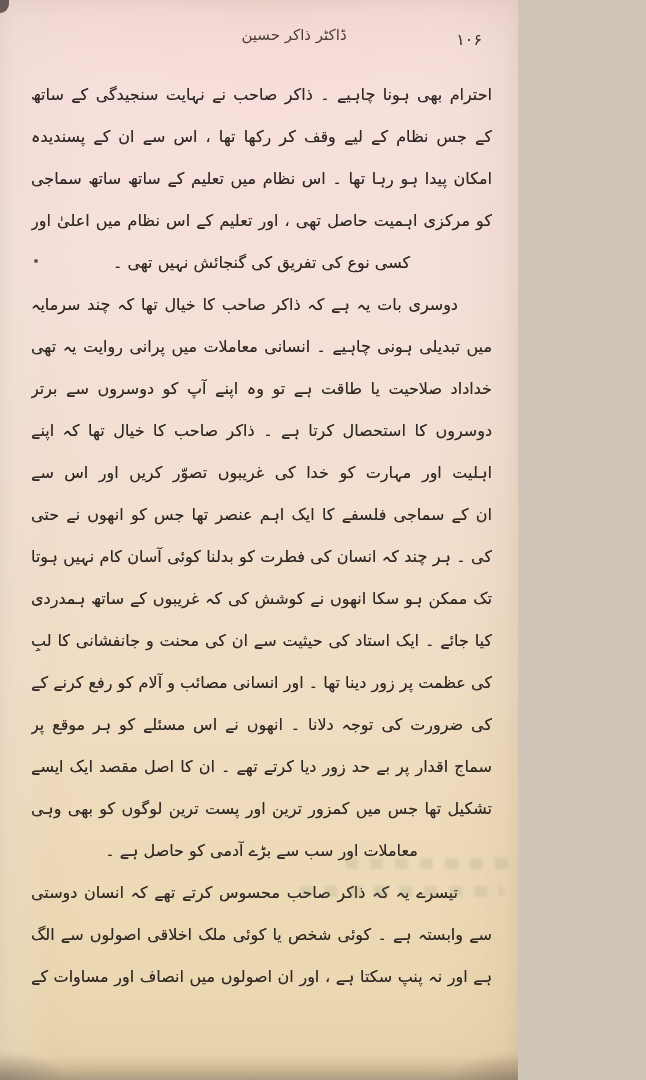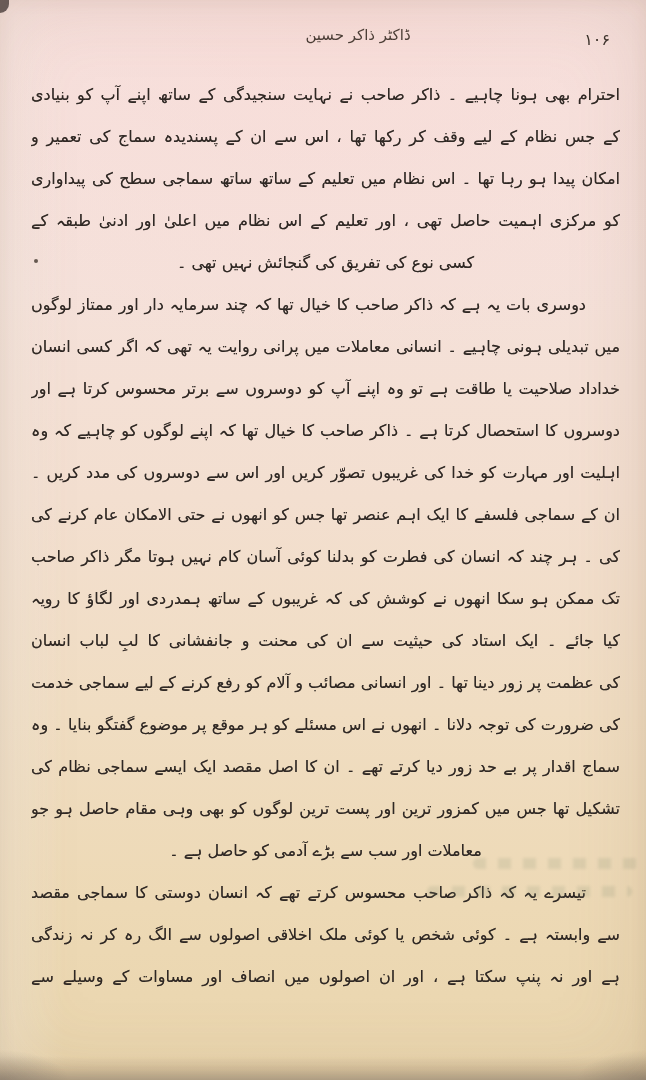--- a/index.html
+++ b/index.html
@@ -2,21 +2,21 @@
 <html lang="ur"><head>
 <meta charset="utf-8">
 <style>
   html,body { margin:0; padding:0; }
   body {
     width:646px; height:1080px; overflow:hidden;
     background:#cfc6b8;
     font-family:"DejaVu Sans", sans-serif;
   }
   .page {
-    position:relative; width:646px; height:1080px; overflow:hidden;
+    position:relative; width:518px; height:1080px; overflow:hidden;
     background:
       radial-gradient(130% 55% at 52% 0%, rgba(250,216,212,0.50), rgba(250,216,212,0) 62%),
       linear-gradient(90deg, rgba(255,250,244,0.30), rgba(255,250,244,0) 10%),
       linear-gradient(180deg, #f6e2df 0%, #f5e1da 26%, #f3dfd0 46%, #f0ddc2 66%, #edd9b5 84%, #e9d5ad 100%);
   }
   .vignette {
     position:absolute; inset:0; pointer-events:none;
     box-shadow: inset 0 0 80px rgba(140,104,78,0.17), inset 0 0 16px rgba(140,104,78,0.10);
   }
   

